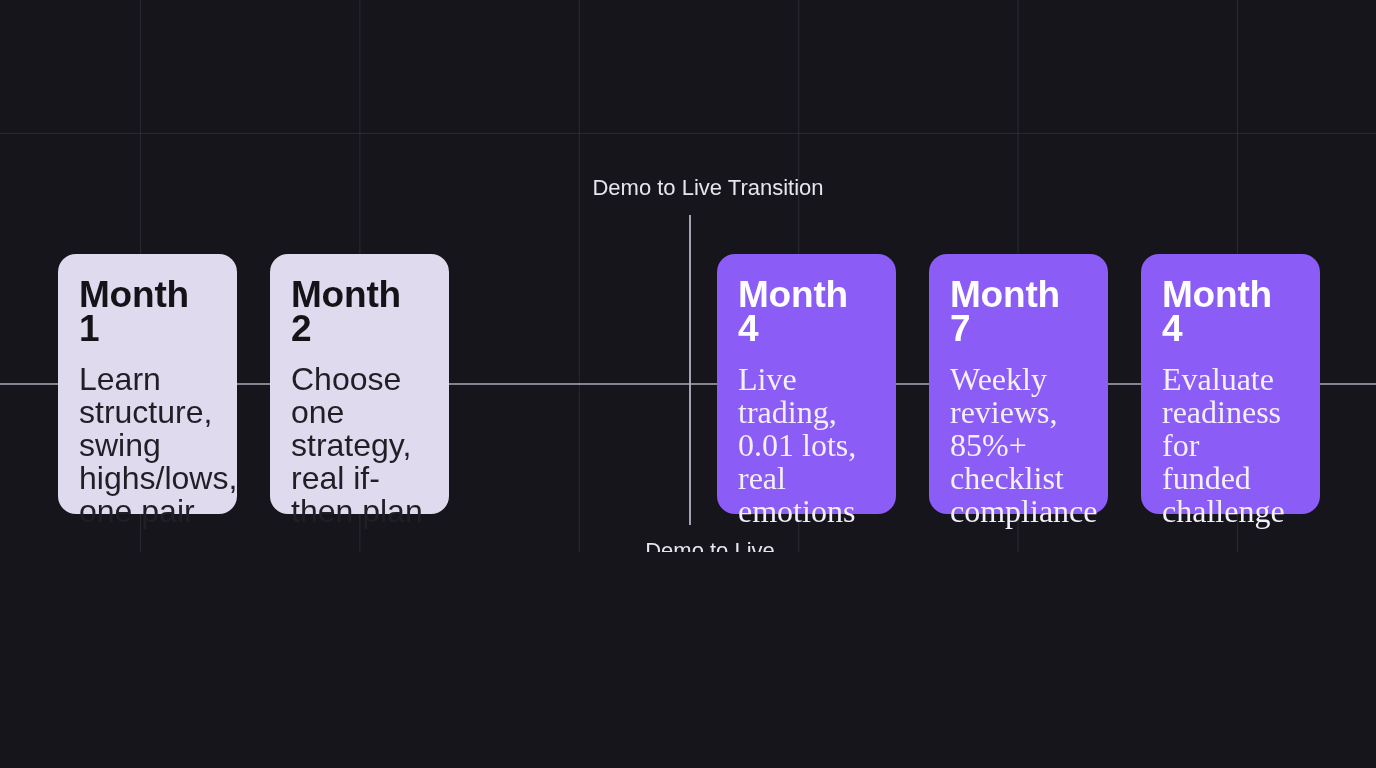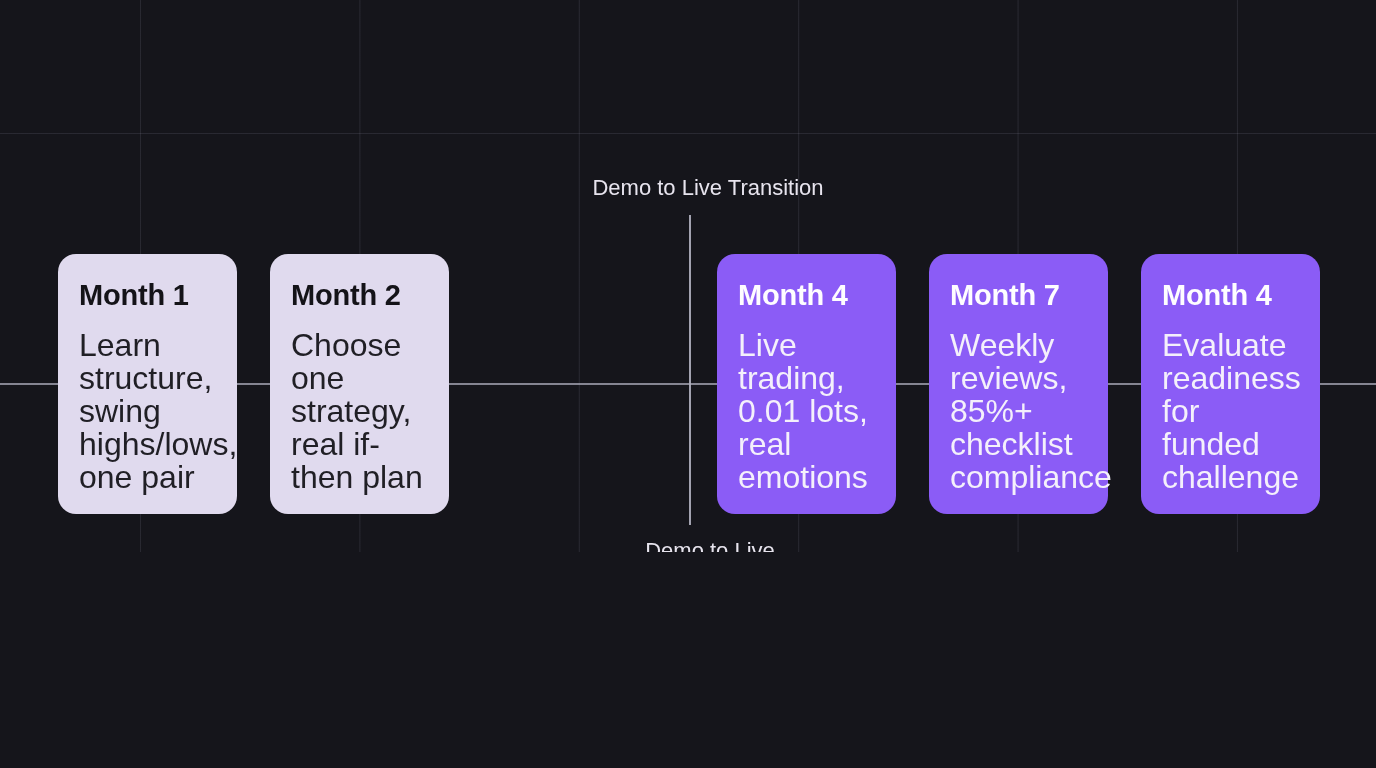--- a/index.html
+++ b/index.html
@@ -86,34 +86,34 @@
     width: 179px;
     height: 260px;
     border-radius: 18px;
     padding: 24px 24px 0 21px;
     box-sizing: border-box;
     z-index: 2;
   }
   .card--demo { background: #e0daee; }
   .card--live { background: #8b5cf6; }
   .card-title {
-    font-size: 29px;
+    font-size: 37px;
     font-weight: 700;
     line-height: 34px;
     letter-spacing: -0.2px;
   }
   .card--demo .card-title { color: #141318; }
   .card--live .card-title { color: #fefdff; }
   .card-body {
     margin-top: 17px;
     font-size: 32px;
     line-height: 33px;
   }
   .card--demo .card-body { color: #201f25; }
-  .card--live .card-body { color: #f4f0fb; }
+  .card--live .card-body { color: #f4f0fb; font-family: Liberation Serif, serif; }
 </style>
 </head>
 <body>
 
 <div class="stage">
 
   <div class="grid-v"></div>
   <div class="grid-h"></div>
 
   <div class="timeline-line"></div>

